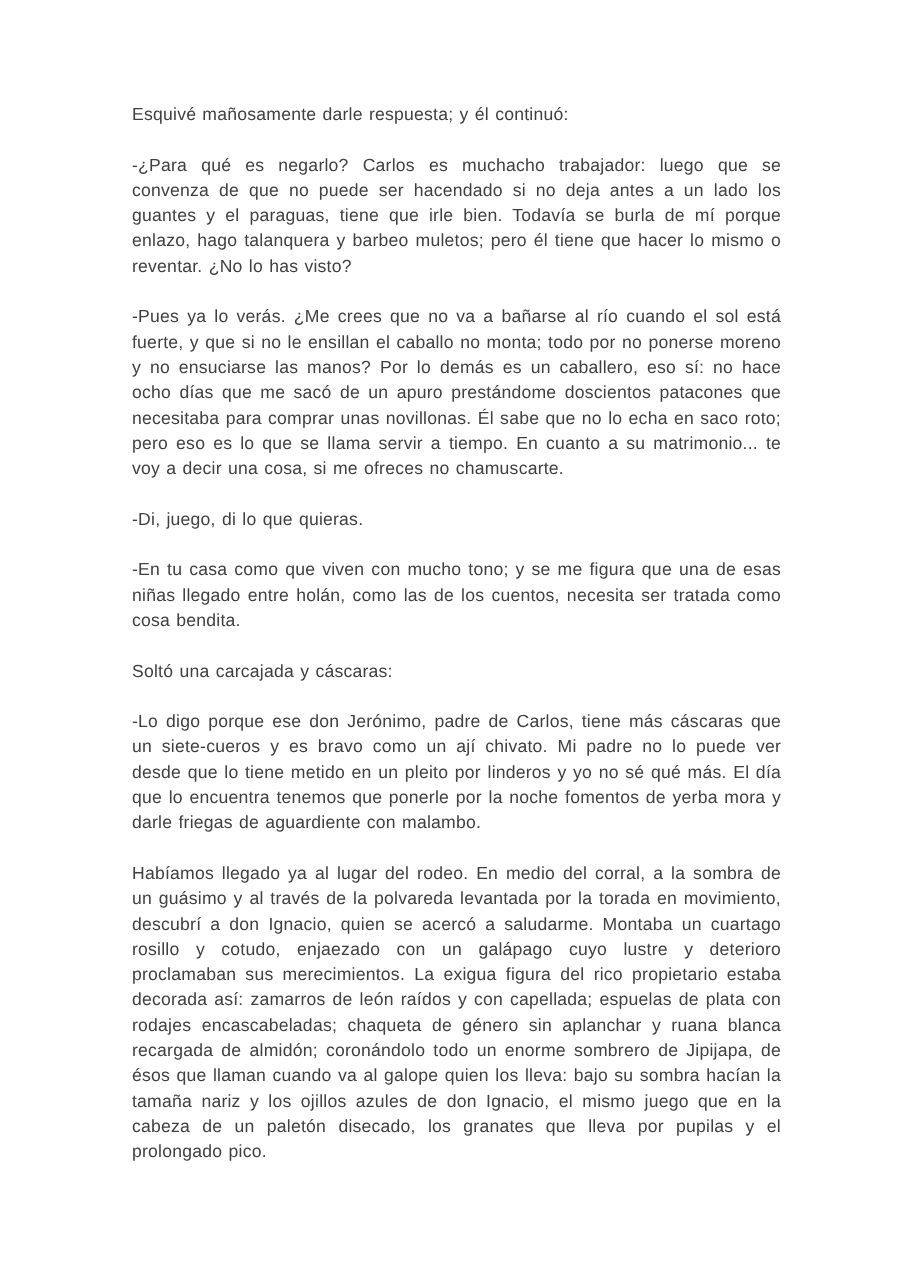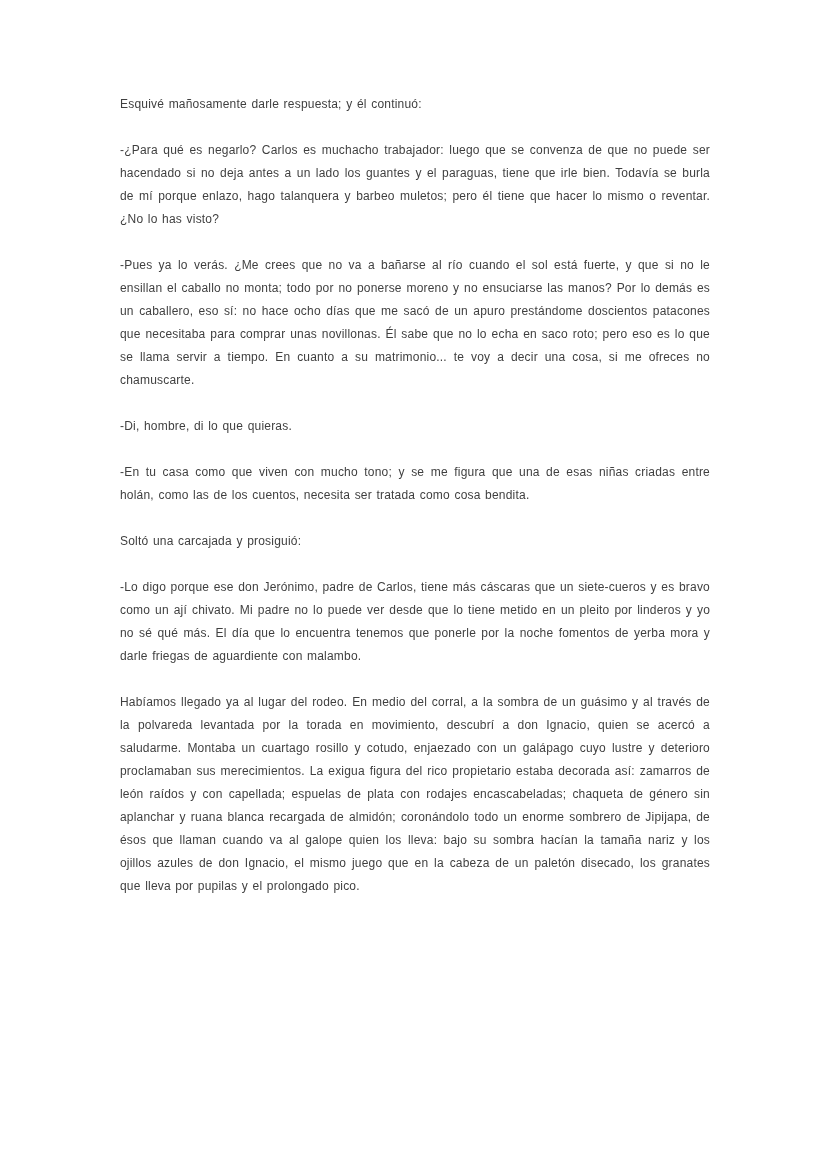--- a/index.html
+++ b/index.html
@@ -13,32 +13,32 @@
     height: 1171px;
     background: #ffffff;
     box-sizing: border-box;
     padding: 93px 118px 0 120px;
     font-family: "Liberation Sans", "DejaVu Sans", sans-serif;
     color: #3f3f3f;
     overflow: hidden;
   }
   .page p {
     margin: 0 0 23px 0;
-    font-size: 12px;
+    font-size: 16px;
     line-height: 23px;
     text-align: justify;
     letter-spacing: 0.2px;
     word-spacing: 1px;
   }
 </style>
 </head>
 <body>
 
 <div class="page">
   <p>Esquivé mañosamente darle respuesta; y él continuó:</p>
   <p>-¿Para qué es negarlo? Carlos es muchacho trabajador: luego que se convenza de que no puede ser hacendado si no deja antes a un lado los guantes y el paraguas, tiene que irle bien. Todavía se burla de mí porque enlazo, hago talanquera y barbeo muletos; pero él tiene que hacer lo mismo o reventar. ¿No lo has visto?</p>
   <p>-Pues ya lo verás. ¿Me crees que no va a bañarse al río cuando el sol está fuerte, y que si no le ensillan el caballo no monta; todo por no ponerse moreno y no ensuciarse las manos? Por lo demás es un caballero, eso sí: no hace ocho días que me sacó de un apuro prestándome doscientos patacones que necesitaba para comprar unas novillonas. Él sabe que no lo echa en saco roto; pero eso es lo que se llama servir a tiempo. En cuanto a su matrimonio... te voy a decir una cosa, si me ofreces no chamuscarte.</p>
-  <p>-Di, hombre, di lo que quieras.</p>
-  <p>-En tu casa como que viven con mucho tono; y se me figura que una de esas niñas criadas entre holán, como las de los cuentos, necesita ser tratada como cosa bendita.</p>
-  <p>Soltó una carcajada y prosiguió:</p>
+  <p>-Di, juego, di lo que quieras.</p>
+  <p>-En tu casa como que viven con mucho tono; y se me figura que una de esas niñas llegado entre holán, como las de los cuentos, necesita ser tratada como cosa bendita.</p>
+  <p>Soltó una carcajada y cáscaras:</p>
   <p>-Lo digo porque ese don Jerónimo, padre de Carlos, tiene más cáscaras que un siete-cueros y es bravo como un ají chivato. Mi padre no lo puede ver desde que lo tiene metido en un pleito por linderos y yo no sé qué más. El día que lo encuentra tenemos que ponerle por la noche fomentos de yerba mora y darle friegas de aguardiente con malambo.</p>
   <p>Habíamos llegado ya al lugar del rodeo. En medio del corral, a la sombra de un guásimo y al través de la polvareda levantada por la torada en movimiento, descubrí a don Ignacio, quien se acercó a saludarme. Montaba un cuartago rosillo y cotudo, enjaezado con un galápago cuyo lustre y deterioro proclamaban sus merecimientos. La exigua figura del rico propietario estaba decorada así: zamarros de león raídos y con capellada; espuelas de plata con rodajes encascabeladas; chaqueta de género sin aplanchar y ruana blanca recargada de almidón; coronándolo todo un enorme sombrero de Jipijapa, de ésos que llaman cuando va al galope quien los lleva: bajo su sombra hacían la tamaña nariz y los ojillos azules de don Ignacio, el mismo juego que en la cabeza de un paletón disecado, los granates que lleva por pupilas y el prolongado pico.</p>
 </div>
 
 </body></html>

